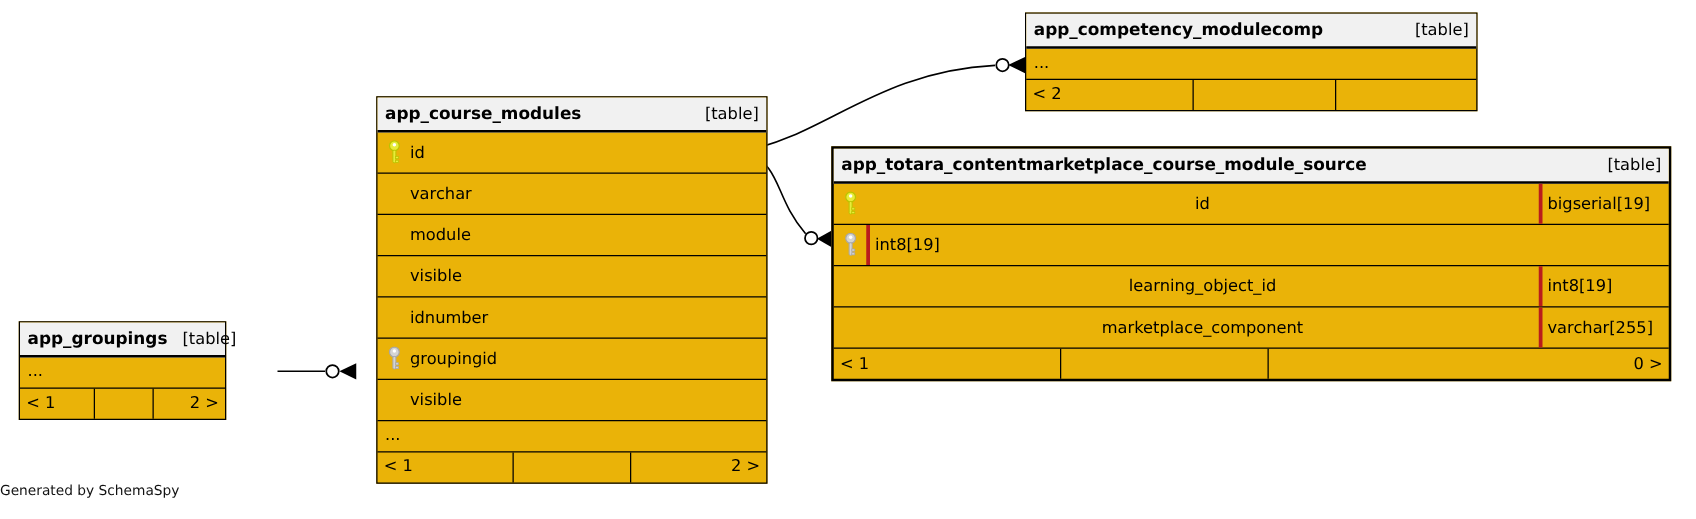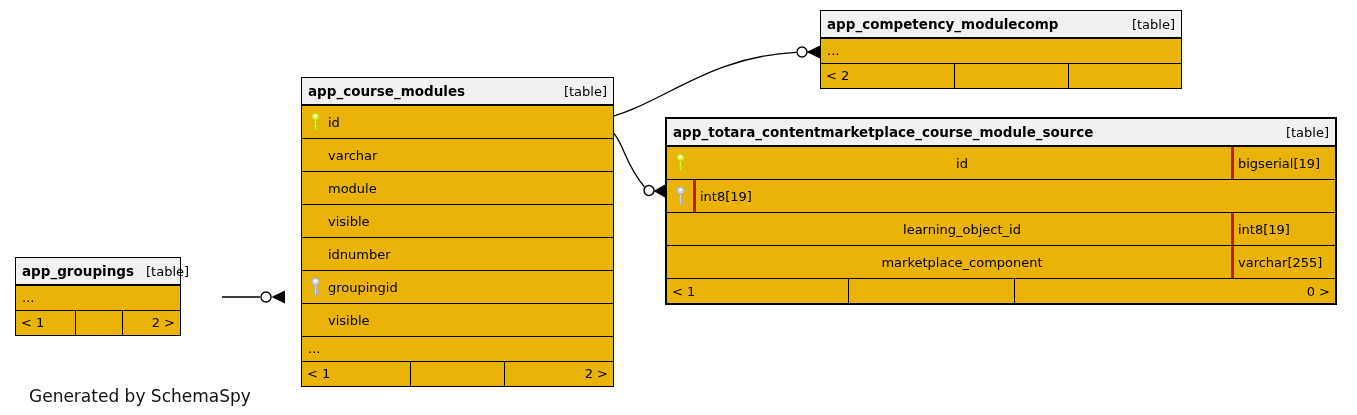--- a/index.html
+++ b/index.html
@@ -88,23 +88,23 @@
   .tbl[data-table="source"]     .fcell:nth-child(1) { flex: 1.1; }
   .tbl[data-table="source"]     .fcell:nth-child(3) { flex: 2; }
   .tbl[data-table="competency"] .fcell:nth-child(1) { flex: 1.2; }
   .tbl[data-table="course_modules"] .fcell:nth-child(1) { flex: 1.2; }
   .tbl[data-table="course_modules"] .fcell:nth-child(3) { flex: 1.2; }
   .tbl[data-table="groupings"]  .fcell:nth-child(1) { flex: 1.35; }
   .tbl[data-table="groupings"]  .fcell:nth-child(3) { flex: 1.3; }
 
   .credit {
     position: absolute;
-    left: 29px;
+    left: 0;
     top: 386px;
-    font-size: 17px;
+    font-size: 11px;
     color: #111;
   }
 </style>
 </head>
 <body>
 
 <div class="canvas">
 
   <svg class="connectors" width="1357" height="415">
 

